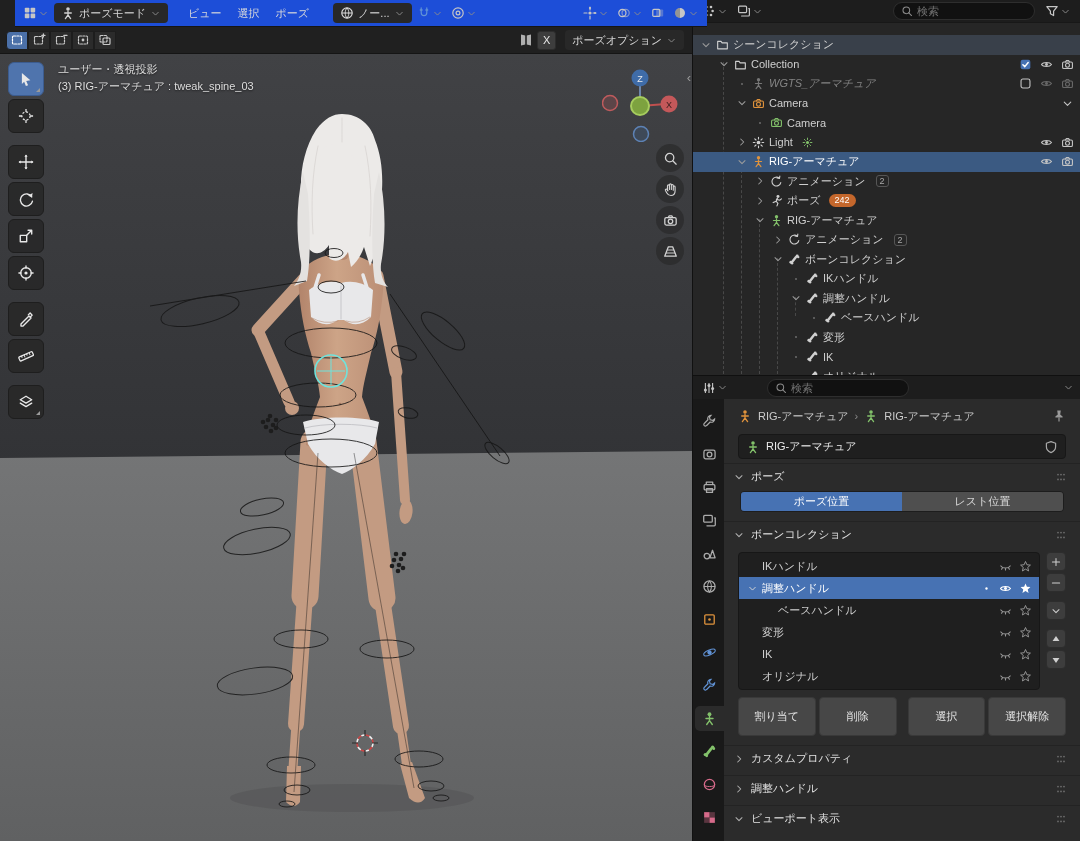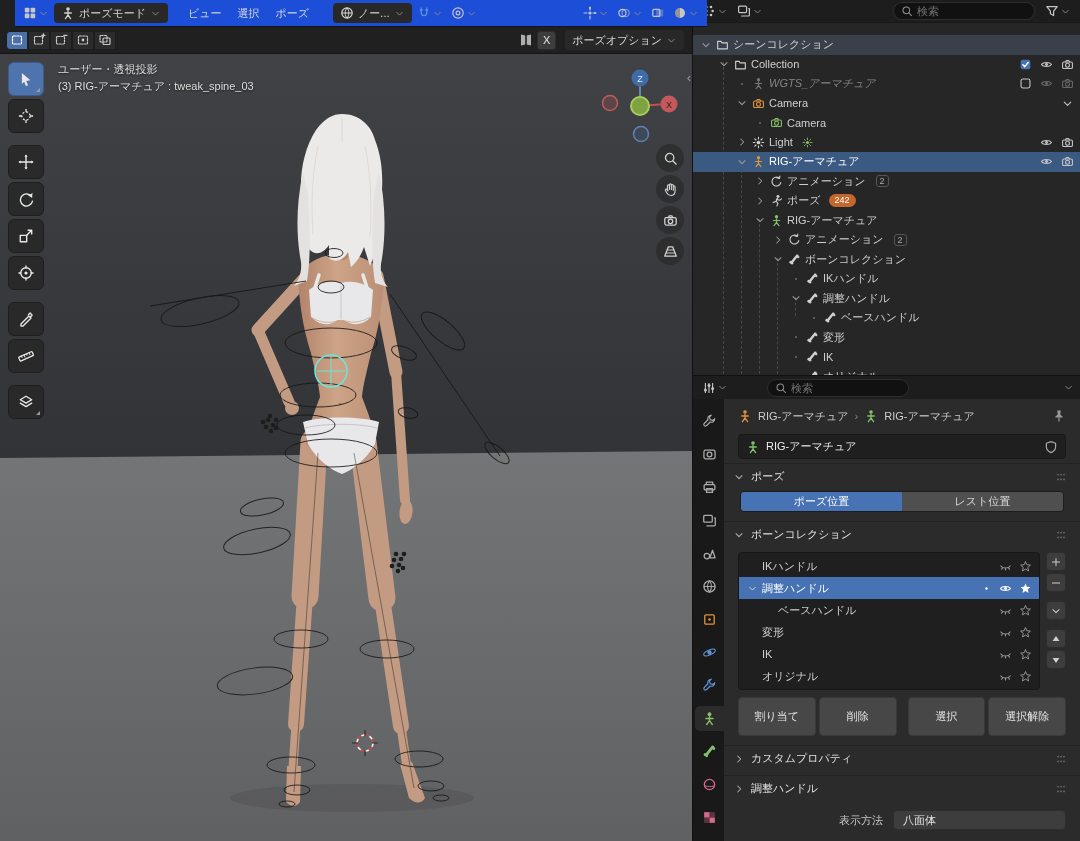--- a/index.html
+++ b/index.html
@@ -1312,18 +1312,38 @@
               <circle cx="4" cy="4.6" r=".9"></circle>
               <circle cx="7" cy="4.6" r=".9"></circle>
               <circle cx="10" cy="4.6" r=".9"></circle>
               <circle cx="4" cy="9.4" r=".9"></circle>
               <circle cx="7" cy="9.4" r=".9"></circle>
               <circle cx="10" cy="9.4" r=".9"></circle>
             </g>
           </svg>
         </span>
     </div>
+    <div class="sec-head">
+      <span class="arr">
+          <svg viewBox="0 0 14 14" width="12" height="12">
+            <path d="M3.5 5.5 7 9 10.5 5.5" fill="none" stroke="currentColor" stroke-width="1.2" stroke-linecap="round" stroke-linejoin="round"></path>
+          </svg>
+        </span>
+      <span>ビューポート表示</span>
+      <span class="grip">
+          <svg viewBox="0 0 14 14" width="14" height="14">
+            <g fill="currentColor">
+              <circle cx="4" cy="4.6" r=".9"></circle>
+              <circle cx="7" cy="4.6" r=".9"></circle>
+              <circle cx="10" cy="4.6" r=".9"></circle>
+              <circle cx="4" cy="9.4" r=".9"></circle>
+              <circle cx="7" cy="9.4" r=".9"></circle>
+              <circle cx="10" cy="9.4" r=".9"></circle>
+            </g>
+          </svg>
+        </span>
+    </div>
     <div id="display-row">
       <div id="display-label">表示方法</div>
       <div id="display-value">八面体</div>
     </div>
   </div>
 </div>
 
 </body></html>

